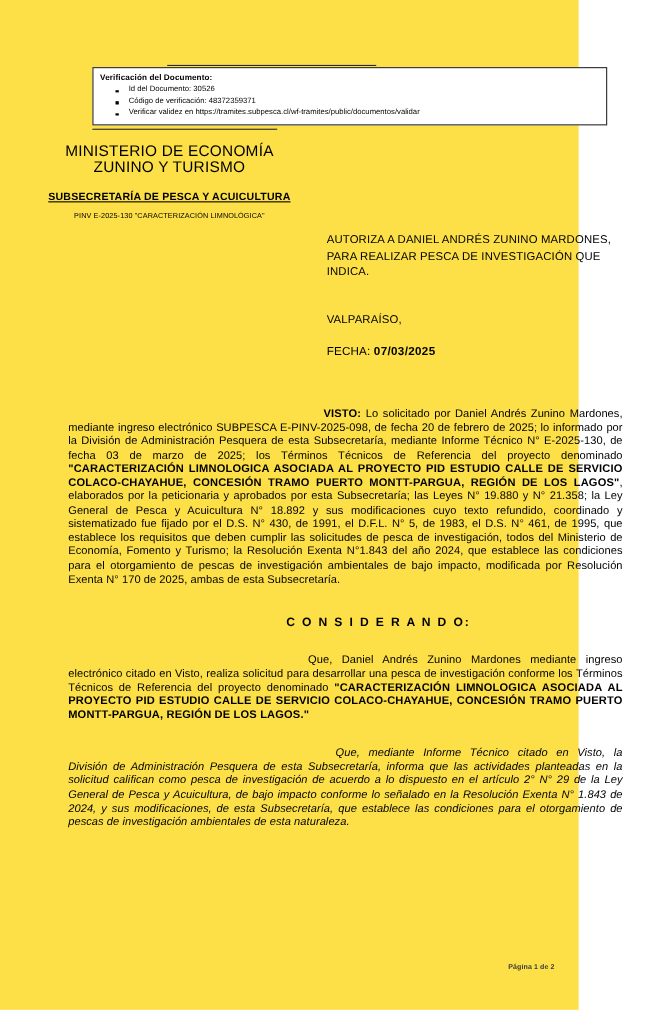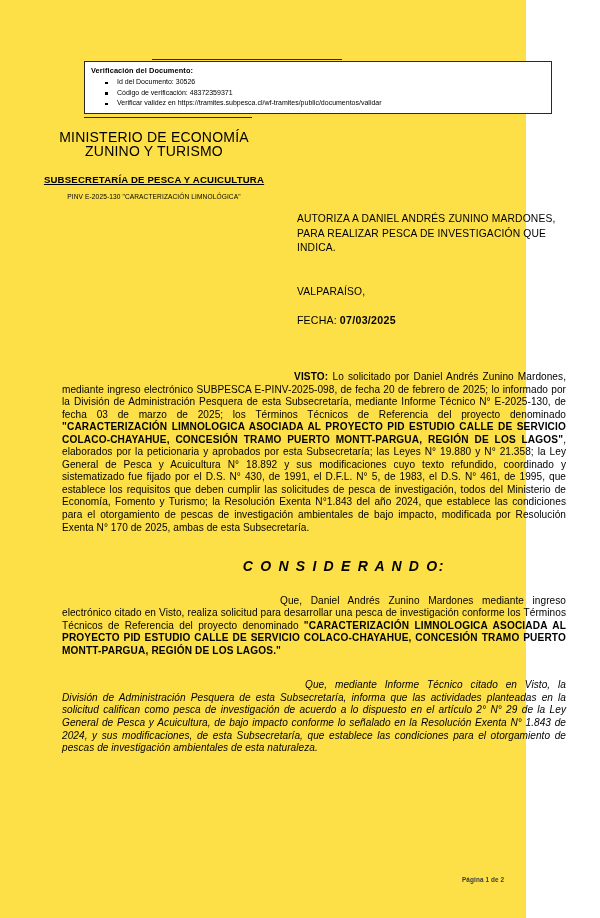--- a/index.html
+++ b/index.html
@@ -170,27 +170,26 @@
     text-indent: 243px;
     font-style: italic;
   }
   .gap-md { height: 22px; }
   .gap-lg { height: 26px; }
   b.strong {
     font-weight: bold;
     letter-spacing: 0.15px;
   }
   .considerando {
-    font-size: 14px;
+    font-size: 11px;
     line-height: 12.55px;
     font-weight: bold;
     letter-spacing: 1.7px;
     text-align: center;
     padding-left: 60px;
-    font-style: italic;
   }
 
   
   .footer {
     position: absolute;
     left: 0;
     top: 876px;
     width: 600px;
   }
   .footer-page {

